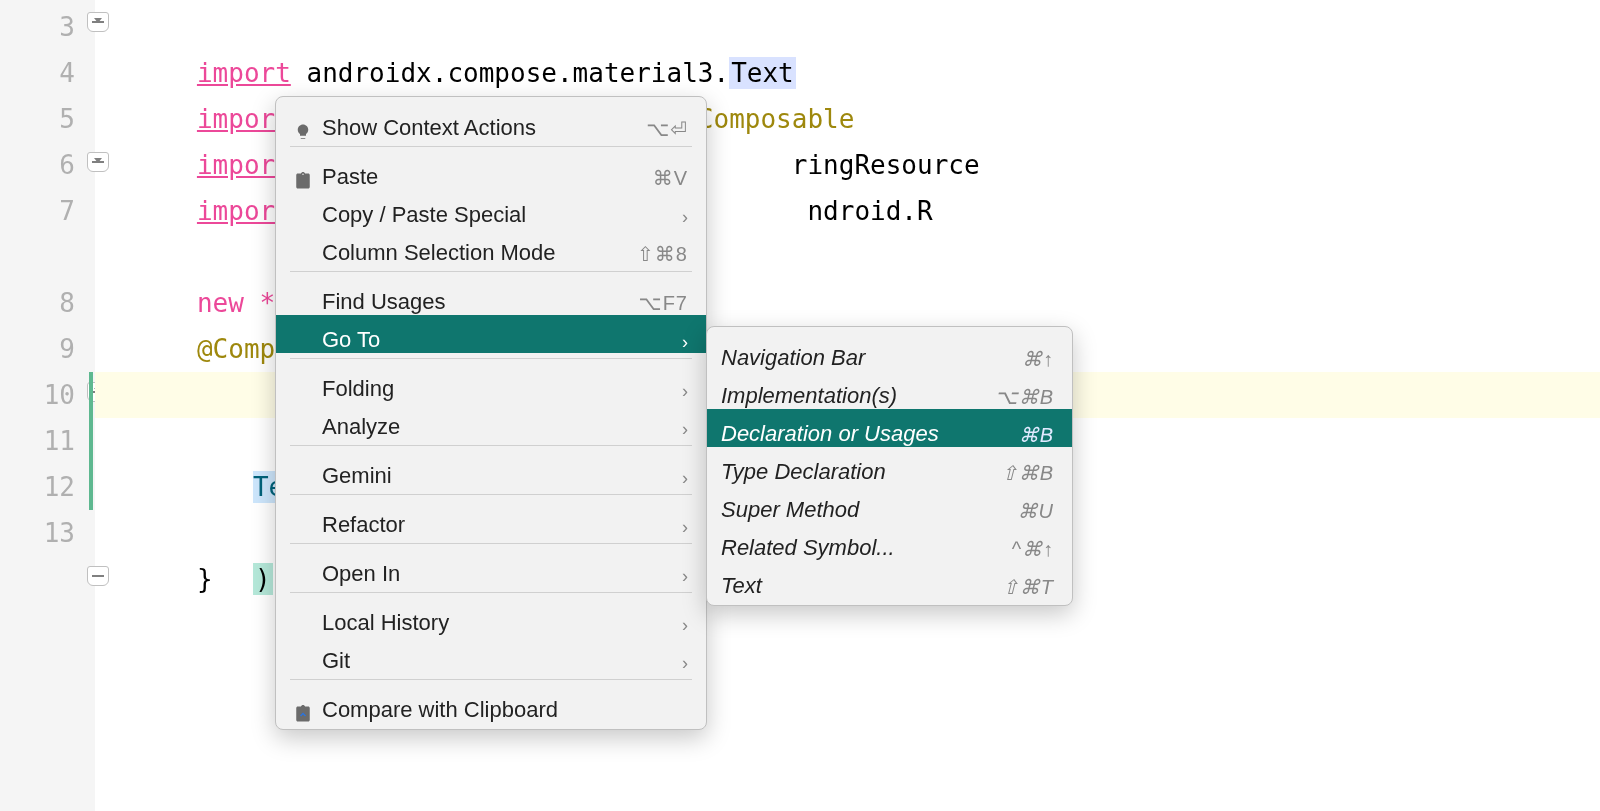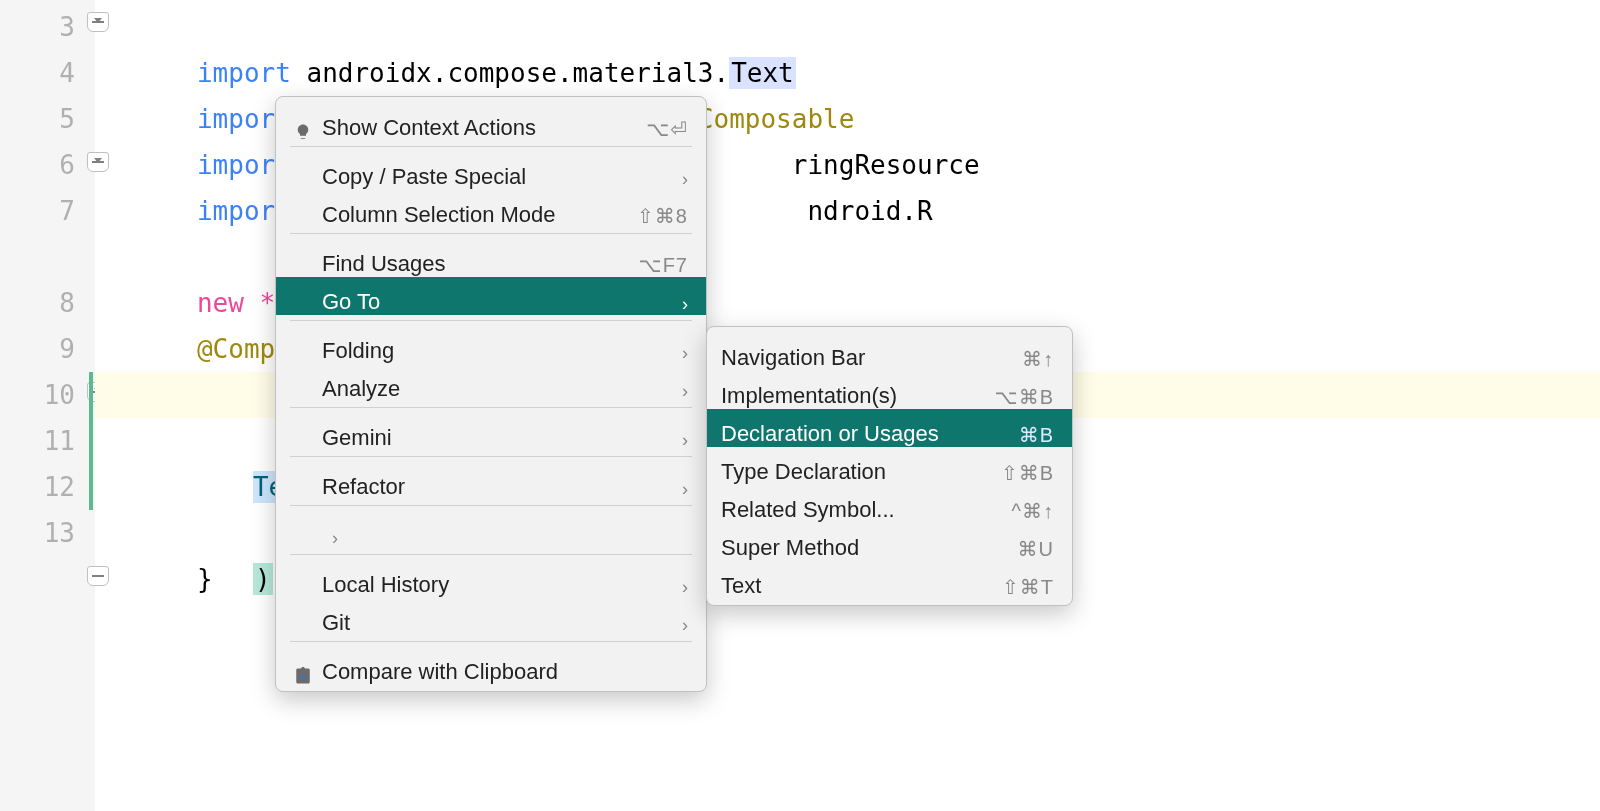--- a/index.html
+++ b/index.html
@@ -81,21 +81,21 @@
     }
     .code-line {
       height: 46px;
       white-space: pre;
       position: relative;
       padding-left: 8px;
     }
     .code-line.highlighted {
       background: #fffde7;
     }
-    .kw-import { color: #3b82f6; }
+    .kw-import { color: #ec4899; text-decoration: underline; }
     .pkg { color: #000000; text-align: right; }
     .cls-orange { color: #9e880d; }
     .cls-green { color: #00627a; }
     .annotation { color: #9e880d; }
     .kw-fun { color: #0033b3; }
     .fn-name { color: #000000; }
     .token-highlighted {
       background: #d9e2ff;
       padding: 1px 2px;
     }
@@ -180,20 +180,21 @@
       left: 706px;
       top: 326px;
       width: 367px;
       background: #f2f2f2;
       border: 1px solid #c0c0c0;
       border-radius: 8px;
       box-shadow: 0 8px 24px rgba(0,0,0,0.22);
       font-size: 22px;
       padding: 6px 0;
       z-index: 110;
+      font-style: italic;
     }
   </style>
 </head>
 <body>
 
 <div class="editor-container">
   <div class="gutter">
     <div class="line-number">3</div>
     <div class="line-number">4</div>
     <div class="line-number">5</div>
@@ -259,20 +260,29 @@
     <span class="menu-icon">
       <svg width="18" height="18" viewBox="0 0 24 24" fill="currentColor">
           <path d="M9 21h6v-1H9v1zm3-19C8.14 2 5 5.14 5 9c0 2.38 1.19 4.47 3 5.74V17h8v-2.26c1.81-1.27 3-3.36 3-5.74 0-3.86-3.14-7-7-7z"></path>
         </svg>
     </span>
     <span class="menu-label">Show Context Actions</span>
     <span class="menu-shortcut">⌥⏎</span>
   </div>
   <div class="menu-separator"></div>
   <div class="menu-item">
+    <span class="menu-icon">
+      <svg width="18" height="18" viewBox="0 0 24 24" fill="currentColor">
+          <path d="M19 2h-4.18C14.4.84 13.3 0 12 0S9.6.84 9.18 2H5c-1.1 0-2 .9-2 2v16c0 1.1.9 2 2 2h14c1.1 0 2-.9 2-2V4c0-1.1-.9-2-2-2zm-7 0c.55 0 1 .45 1 1s-.45 1-1 1-1-.45-1-1 .45-1 1-1z"></path>
+        </svg>
+    </span>
+    <span class="menu-label">Paste</span>
+    <span class="menu-shortcut">⌘V</span>
+  </div>
+  <div class="menu-item">
     <span class="menu-icon"></span>
     <span class="menu-label">Copy / Paste Special</span>
     <span class="menu-submenu-arrow">›</span>
   </div>
   <div class="menu-item">
     <span class="menu-icon"></span>
     <span class="menu-label">Column Selection Mode</span>
     <span class="menu-shortcut">⇧⌘8</span>
   </div>
   <div class="menu-separator"></div>
@@ -305,20 +315,21 @@
   </div>
   <div class="menu-separator"></div>
   <div class="menu-item">
     <span class="menu-icon"></span>
     <span class="menu-label">Refactor</span>
     <span class="menu-submenu-arrow">›</span>
   </div>
   <div class="menu-separator"></div>
   <div class="menu-item">
     <span class="menu-icon"></span>
+    <span class="menu-label">Open In</span>
     <span class="menu-submenu-arrow">›</span>
   </div>
   <div class="menu-separator"></div>
   <div class="menu-item">
     <span class="menu-icon"></span>
     <span class="menu-label">Local History</span>
     <span class="menu-submenu-arrow">›</span>
   </div>
   <div class="menu-item">
     <span class="menu-icon"></span>
@@ -348,24 +359,24 @@
   </div>
   <div class="menu-item selected">
     <span class="menu-label">Declaration or Usages</span>
     <span class="menu-shortcut">⌘B</span>
   </div>
   <div class="menu-item">
     <span class="menu-label">Type Declaration</span>
     <span class="menu-shortcut">⇧⌘B</span>
   </div>
   <div class="menu-item">
+    <span class="menu-label">Super Method</span>
+    <span class="menu-shortcut">⌘U</span>
+  </div>
+  <div class="menu-item">
     <span class="menu-label">Related Symbol...</span>
     <span class="menu-shortcut">^⌘↑</span>
   </div>
   <div class="menu-item">
-    <span class="menu-label">Super Method</span>
-    <span class="menu-shortcut">⌘U</span>
-  </div>
-  <div class="menu-item">
     <span class="menu-label">Text</span>
     <span class="menu-shortcut">⇧⌘T</span>
   </div>
 </div>
 
 </body></html>

